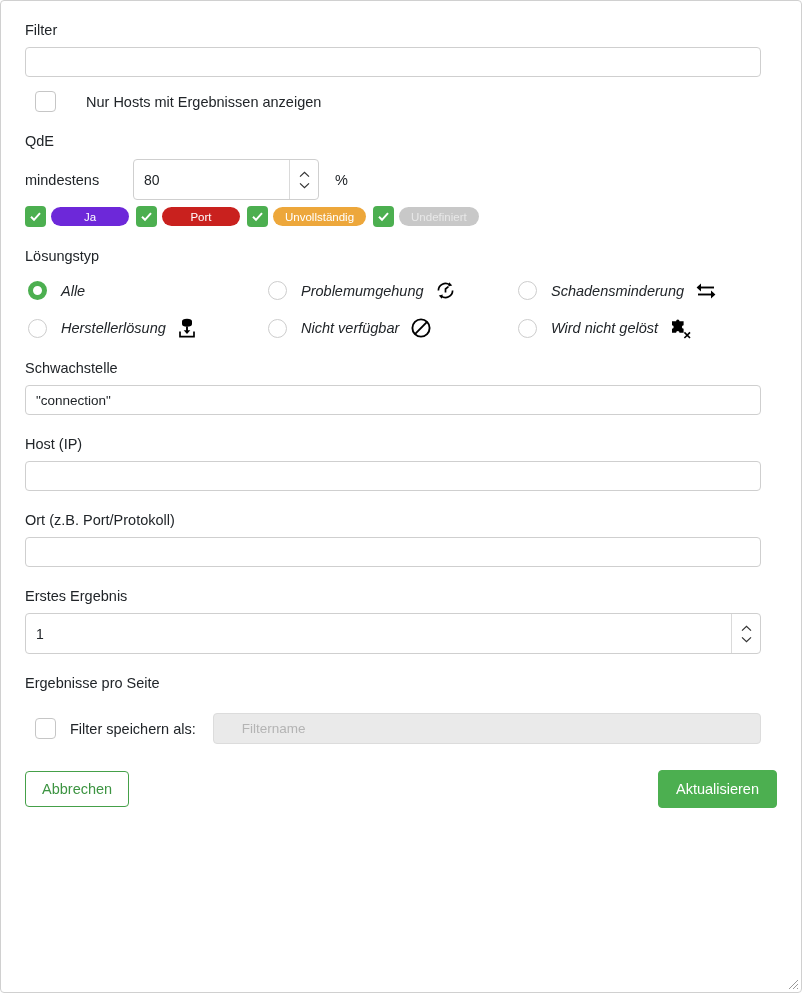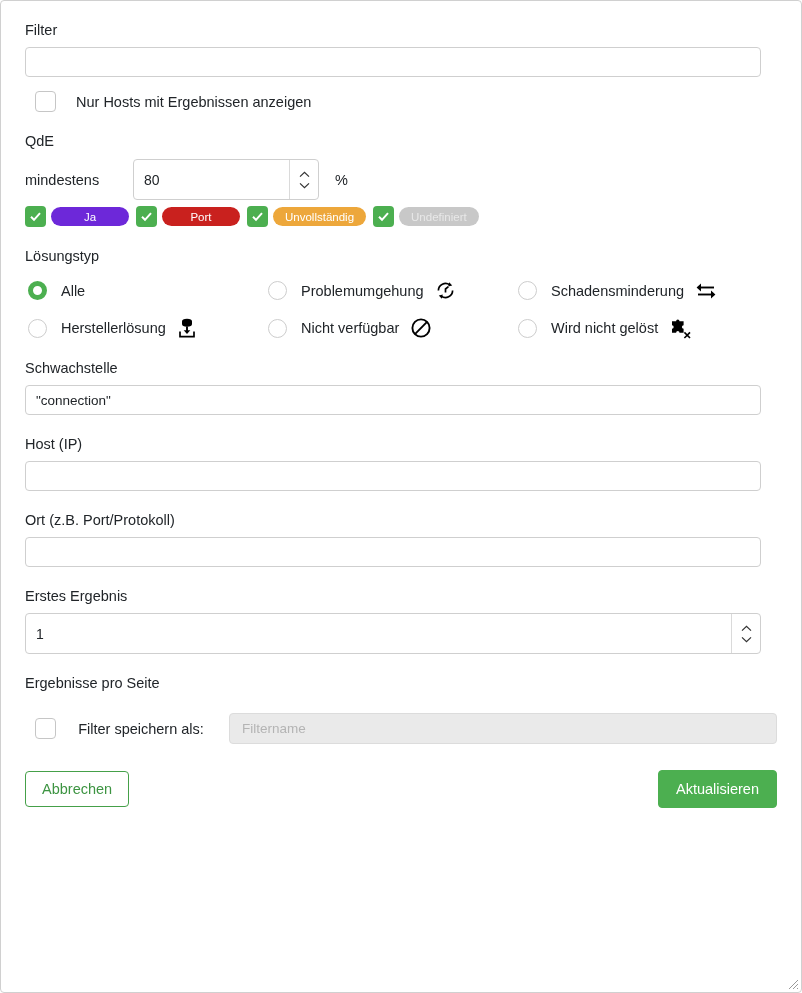--- a/index.html
+++ b/index.html
@@ -64,21 +64,21 @@
   .cb-row { display: flex; align-items: center; margin: 14px 0 0 10px; }
   .cb-empty {
     width: 21px; height: 21px;
     border: 1px solid #c6c6c6;
     border-radius: 4px;
     background: #fff;
     flex: 0 0 auto;
     cursor: pointer;
   }
   .cb-row .cb-label {
-    margin-left: 20px;
+    margin-left: 30px;
     font-size: 14.5px;
     color: #212529;
   }
 
   
   .qde-row { display: flex; align-items: center; margin-top: 8px; }
   .qde-label { font-size: 14.5px; color: #212529; width: 108px; }
   .spin-wrap {
     position: relative;
     width: 186px; height: 41px;
@@ -143,33 +143,33 @@
     border: 1.6px solid #cdcdcd;
     border-radius: 50%;
     background: #fff;
     flex: 0 0 auto;
     cursor: pointer;
   }
   .radio-outer.sel {
     border: 5.5px solid #4caf50;
     background: #fff;
   }
-  .radio-label { margin-left: 14px; font-size: 14.5px; color: #212529; }
+  .radio-label { margin-left: 14px; font-size: 14.5px; color: #212529; font-style: italic; }
   .radio-icon { margin-left: 11px; display: flex; align-items: center; }
 
   
-  .save-row { display: flex; align-items: center; margin-top: 20px; margin-left: 10px; justify-content: space-between; }
+  .save-row { display: flex; align-items: center; margin-top: 20px; margin-left: 10px; }
   .save-label { margin-left: 14px; font-size: 14.5px; color: #212529; }
   .filtername-input {
     margin-left: 17px;
     width: 548px; height: 31px;
     border: 1px solid #dcdcdc;
     border-radius: 4px;
     background: #eaeaea;
-    padding: 4px 12px;
+    padding: 4px 28px;
     font-size: 13.5px;
     font-family: "Liberation Sans", sans-serif;
     color: #9b9b9b;
     outline: none;
   }
   .filtername-input::placeholder { color: #b4b4b4; }
 
   .btn-row {
     display: flex; justify-content: space-between; align-items: center;
     margin-top: 26px;

